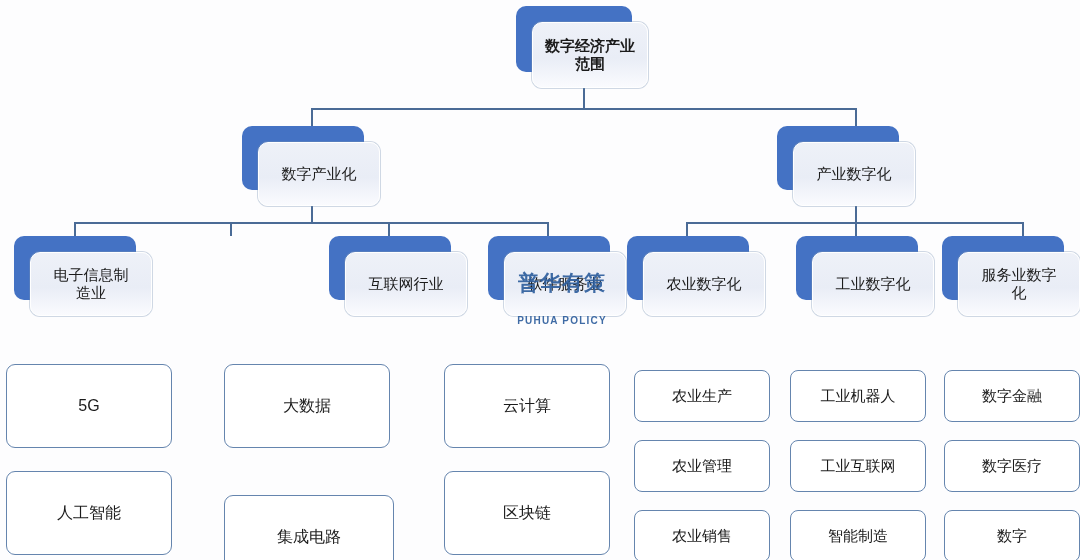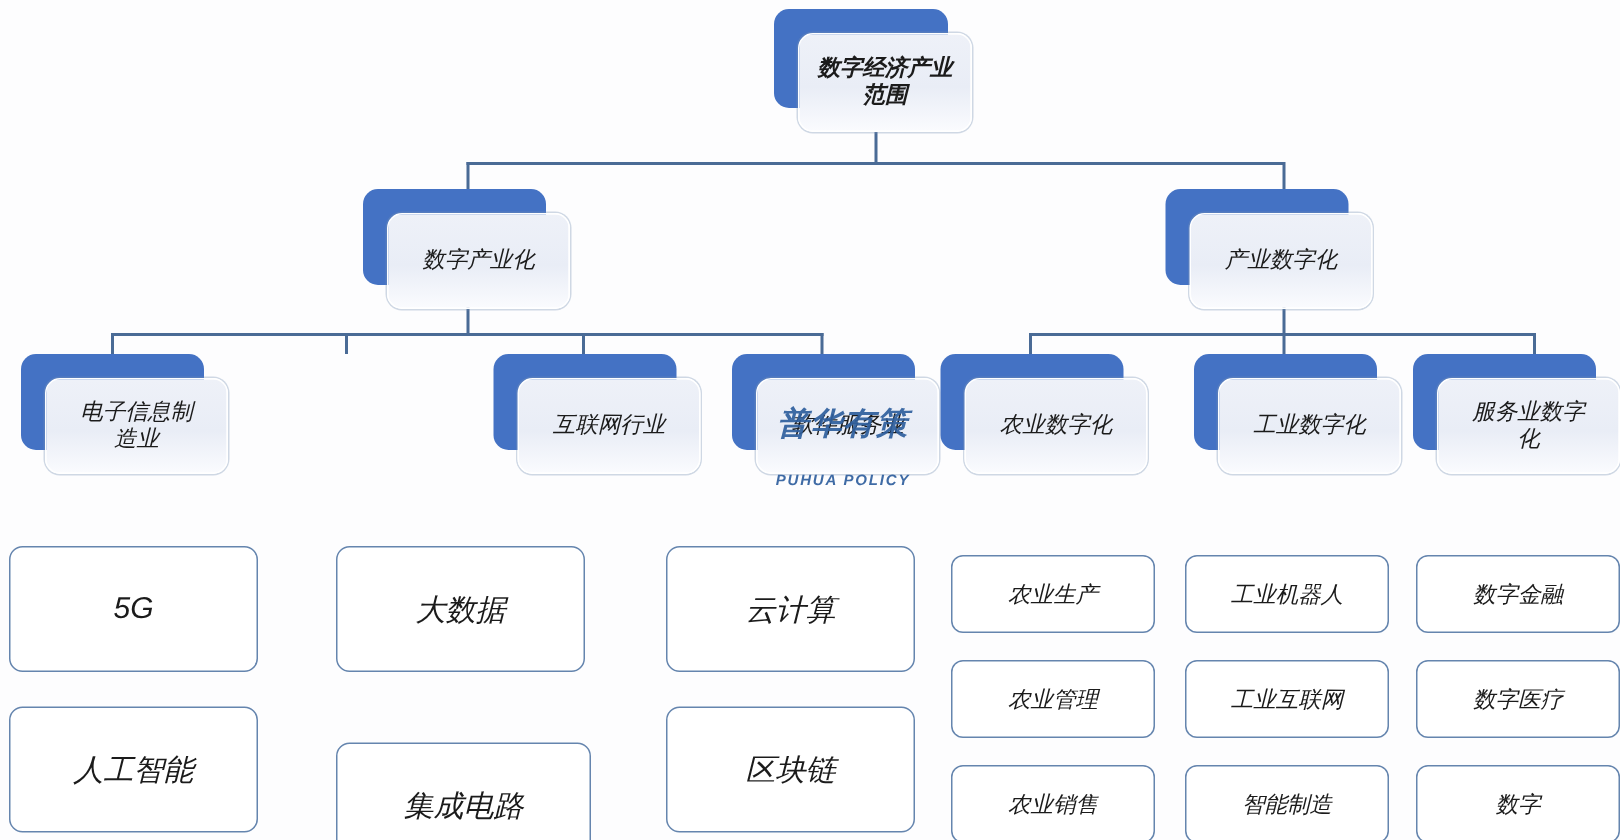--- a/index.html
+++ b/index.html
@@ -11,21 +11,20 @@
     height: 560px;
     background: #ffffff;
     font-family: "Liberation Sans", "DejaVu Sans", sans-serif;
     overflow: hidden;
   }
   #canvas {
     position: relative;
     width: 1080px;
     height: 560px;
     background: #fdfdfe;
-    font-style: italic;
   }
 
   
   .line {
     position: absolute;
     background: #4a6b96;
   }
   .line.v { width: 2px; }
   .line.h { height: 2px; }
 
@@ -81,21 +80,21 @@
     position: absolute;
     background: #ffffff;
     border: 1.6px solid #6585ae;
     border-radius: 9px;
     box-sizing: border-box;
     display: flex;
     align-items: center;
     justify-content: center;
     text-align: center;
     color: #1b1b1b;
-    font-size: 20px;
+    font-size: 16px;
   }
   .obox.small { font-size: 15px; border-radius: 8px; }
 
   
   #watermark {
     position: absolute;
     left: 497px;
     top: 272px;
     width: 130px;
     text-align: center;

